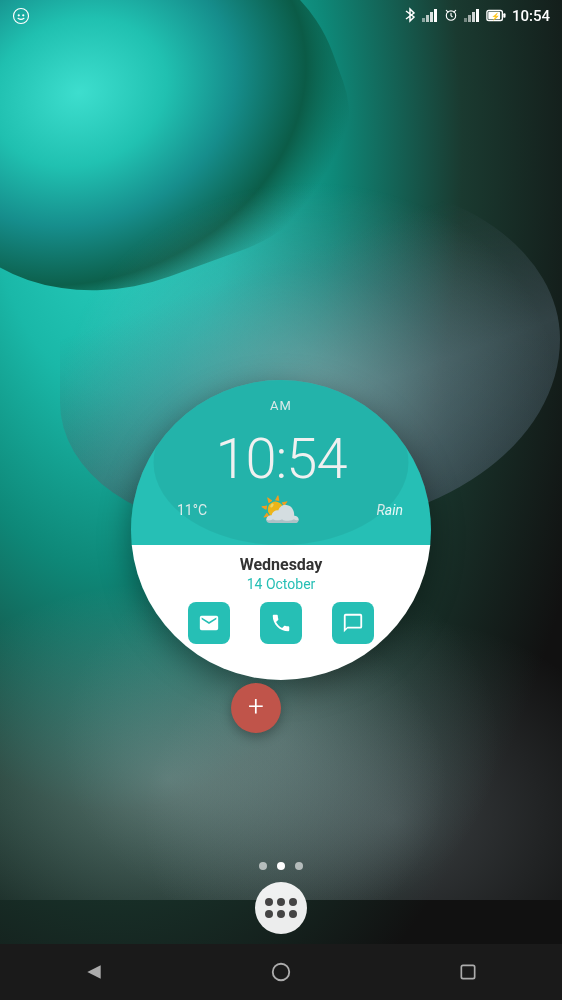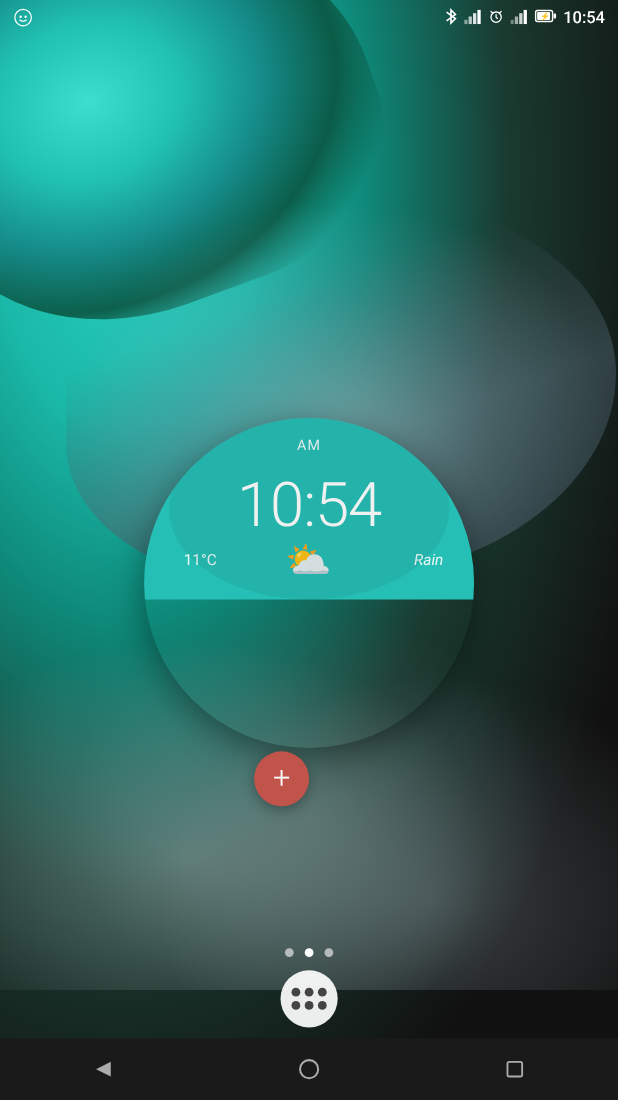--- a/index.html
+++ b/index.html
@@ -167,21 +167,21 @@
       width: 100%;
       padding: 0 30px;
       gap: 0;
       position: relative;
     }
 
     .temp-label {
       font-size: 14px;
       color: rgba(255,255,255,0.9);
       position: absolute;
-      left: 36px;
+      left: 46px;
     }
 
     .rain-label {
       font-size: 14px;
       color: rgba(255,255,255,0.9);
       position: absolute;
       right: 28px;
       font-style: italic;
     }
 
@@ -409,20 +409,45 @@
   <div class="clock-section">
     <span class="am-label">AM</span>
     <span class="clock-time">10:54</span>
     <div class="weather-row">
       <span class="temp-label">11°C</span>
       <span class="weather-emoji">⛅</span>
       <span class="rain-label">Rain</span>
     </div>
   </div>
 
+  <div class="date-section">
+    <span class="day-name">Wednesday</span>
+    <span class="date-label">14 October</span>
+
+    <div class="action-icons">
+
+      <div class="action-btn">
+        <svg viewBox="0 0 24 24">
+          <path d="M20 4H4a2 2 0 0 0-2 2v12a2 2 0 0 0 2 2h16a2 2 0 0 0 2-2V6a2 2 0 0 0-2-2zm0 4l-8 5-8-5V6l8 5 8-5v2z"></path>
+        </svg>
+      </div>
+
+      <div class="action-btn">
+        <svg viewBox="0 0 24 24">
+          <path d="M6.6 10.8c1.4 2.8 3.8 5.1 6.6 6.6l2.2-2.2c.3-.3.7-.4 1-.2 1.1.4 2.3.6 3.6.6.6 0 1 .4 1 1V20c0 .6-.4 1-1 1C10.6 21 3 13.4 3 4c0-.6.4-1 1-1h3.5c.6 0 1 .4 1 1 0 1.3.2 2.5.6 3.6.1.3 0 .7-.2 1L6.6 10.8z"></path>
+        </svg>
+      </div>
+
+      <div class="action-btn">
+        <svg viewBox="0 0 24 24">
+          <path d="M20 2H4a2 2 0 0 0-2 2v18l4-4h14a2 2 0 0 0 2-2V4a2 2 0 0 0-2-2zm0 14H6l-2 2V4h16v12z"></path>
+        </svg>
+      </div>
+    </div>
+  </div>
 </div>
 
 <div class="fab-button" style="position:absolute; top: 683px; left: 256px; z-index:60;">
   <span style="font-size:28px;color:white;line-height:1;font-weight:300;margin-top:-2px;">+</span>
 </div>
 
 <div class="page-indicators">
   <div class="dot"></div>
   <div class="dot active"></div>
   <div class="dot"></div>

